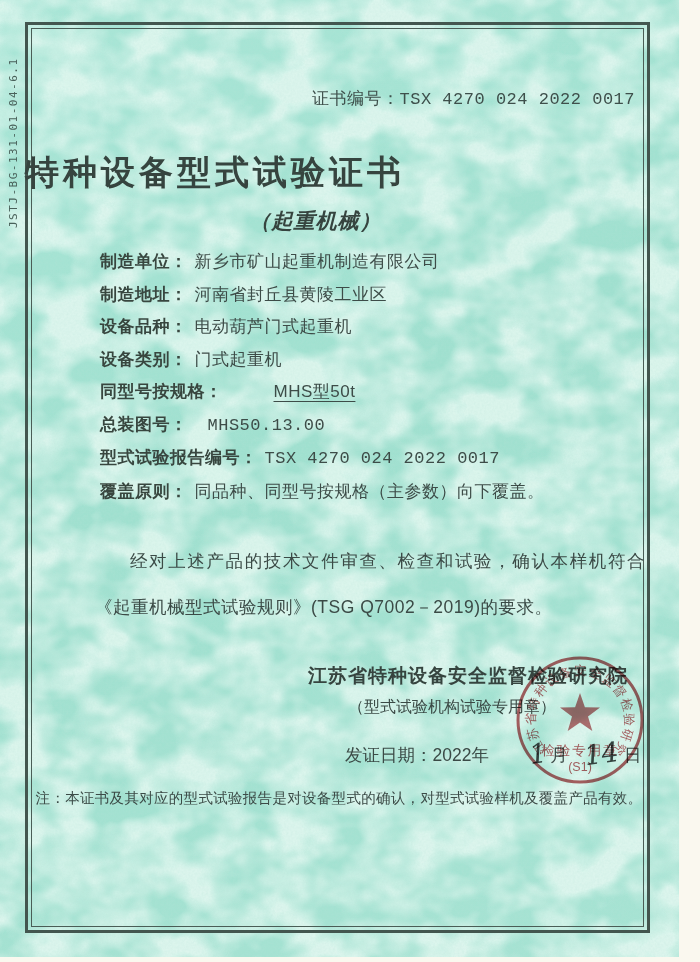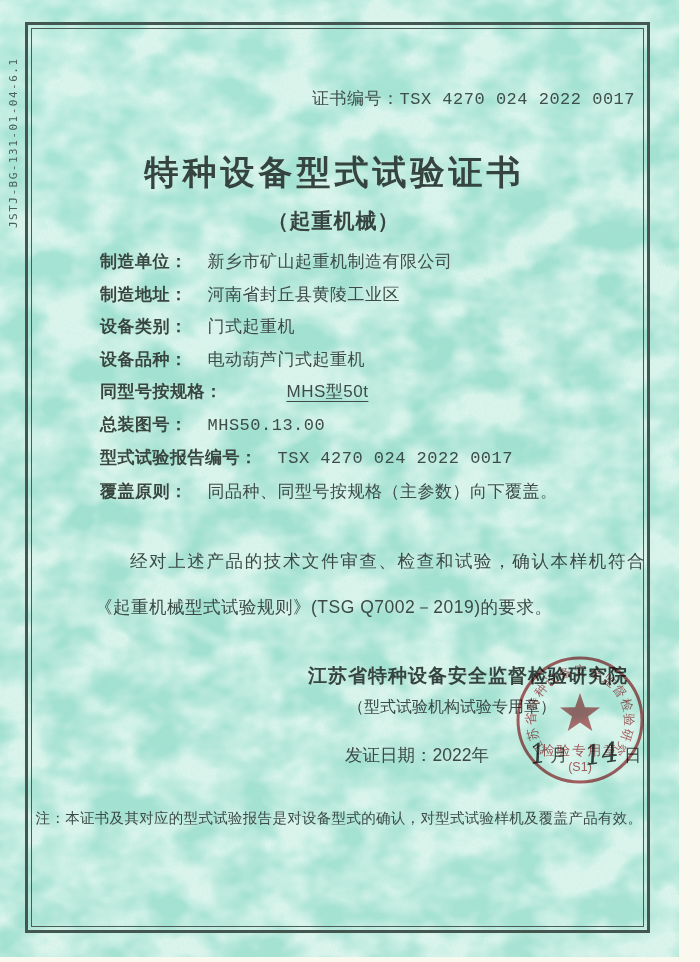--- a/index.html
+++ b/index.html
@@ -24,31 +24,31 @@
     white-space:nowrap;
     font-family:"DejaVu Sans Mono","Liberation Mono",monospace;
     font-size:11px;letter-spacing:1.5px;color:#49615a;
   }
   .certline{
     position:absolute;top:87px;right:44px;
     font-size:17px;color:#3e4f4b;letter-spacing:0.5px;
   }
   .mono{font-family:"Liberation Mono","DejaVu Sans Mono",monospace;letter-spacing:0.5px;}
   .title{
-    position:absolute;top:150px;left:25px;width:619px;text-align:center;
+    position:absolute;top:150px;left:25px;width:619px;text-align:left;
     font-size:34px;font-weight:700;letter-spacing:4px;color:#36443f;
   }
   .subtitle{
-    position:absolute;top:207px;left:25px;width:617px;text-align:center;
-    font-size:21px;font-weight:700;letter-spacing:1px;color:#36443f;
+    position:absolute;top:207px;left:7px;width:617px;text-align:center;
+    font-size:21px;font-weight:700;letter-spacing:1px;color:#36443f;font-style:italic;
   }
   .fields{position:absolute;left:100px;top:251px;width:540px;}
   .frow{line-height:22px;margin-bottom:10.5px;white-space:nowrap;font-size:17px;}
   .frow .label{font-weight:700;color:#38463f;letter-spacing:0.5px;}
-  .frow .value{color:#3d4c48;margin-left:20px;letter-spacing:0.5px;}
+  .frow .value{color:#3d4c48;margin-left:7px;letter-spacing:0.5px;}
   .value.u{text-decoration:underline;text-underline-offset:4px;padding-left:44px;}
   .value.gap{margin-left:20px;}
   .statement{
     position:absolute;left:95px;top:538px;width:550px;
     font-size:17.5px;line-height:46px;color:#3b4a46;
     text-indent:2em;text-align:justify;letter-spacing:0.5px;
   }
   .issuer-name{
     position:absolute;top:663px;left:308px;width:340px;
     font-size:19px;font-weight:700;letter-spacing:1px;color:#36443f;
@@ -63,21 +63,21 @@
   }
   .hand{
     font-family:"DejaVu Serif","Liberation Serif",serif;
     font-style:italic;font-size:27px;color:#32403d;
     display:inline-block;transform:rotate(-8deg) translateY(2px);
   }
   .hand.m{margin-left:40px;margin-right:4px;}
   .hand.d{margin-left:16px;margin-right:6px;}
   .note{
     position:absolute;top:789px;left:25px;width:628px;text-align:center;
-    font-size:14.5px;color:#3c4b47;letter-spacing:0.3px;margin-top:20px;
+    font-size:14.5px;color:#3c4b47;letter-spacing:0.3px;
   }
   .stamp{
     position:absolute;left:512px;top:652px;width:136px;height:136px;
     mix-blend-mode:multiply;opacity:0.85;
   }
 </style>
 </head>
 <body>
 
 <div class="paper">
@@ -104,22 +104,22 @@
   <div class="vcode">JSTJ-BG-131-01-04-6.1</div>
 
   <div class="certline"><span>证书编号：</span><span class="mono">TSX 4270 024 2022 0017</span></div>
 
   <div class="title">特种设备型式试验证书</div>
   <div class="subtitle">（起重机械）</div>
 
   <div class="fields">
     <div class="frow"><span class="label">制造单位：</span><span class="value">新乡市矿山起重机制造有限公司</span></div>
     <div class="frow"><span class="label">制造地址：</span><span class="value">河南省封丘县黄陵工业区</span></div>
+    <div class="frow"><span class="label">设备品种：</span><span class="value">电动葫芦门式起重机</span></div>
     <div class="frow"><span class="label">设备类别：</span><span class="value">门式起重机</span></div>
-    <div class="frow"><span class="label">设备品种：</span><span class="value">电动葫芦门式起重机</span></div>
     <div class="frow"><span class="label">同型号按规格：</span><span class="value u">MHS型50t</span></div>
     <div class="frow"><span class="label">总装图号：</span><span class="value gap mono">MHS50.13.00</span></div>
     <div class="frow"><span class="label">型式试验报告编号：</span><span class="value mono">TSX 4270 024 2022 0017</span></div>
     <div class="frow"><span class="label">覆盖原则：</span><span class="value">同品种、同型号按规格（主参数）向下覆盖。</span></div>
   </div>
 
   <div class="statement">经对上述产品的技术文件审查、检查和试验，确认本样机符合《起重机械型式试验规则》(TSG Q7002－2019)的要求。</div>
 
   <div class="issuer-name">江苏省特种设备安全监督检验研究院</div>
   <div class="seal-caption">（型式试验机构试验专用章）</div>

